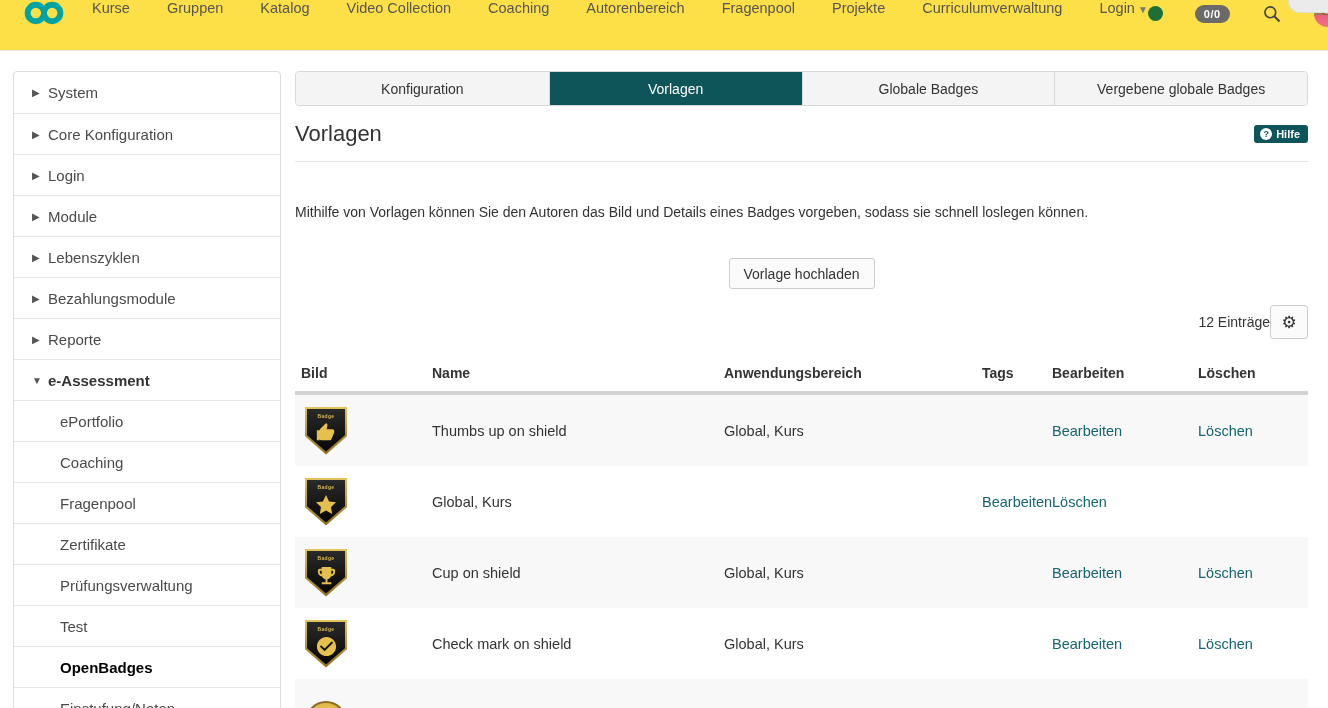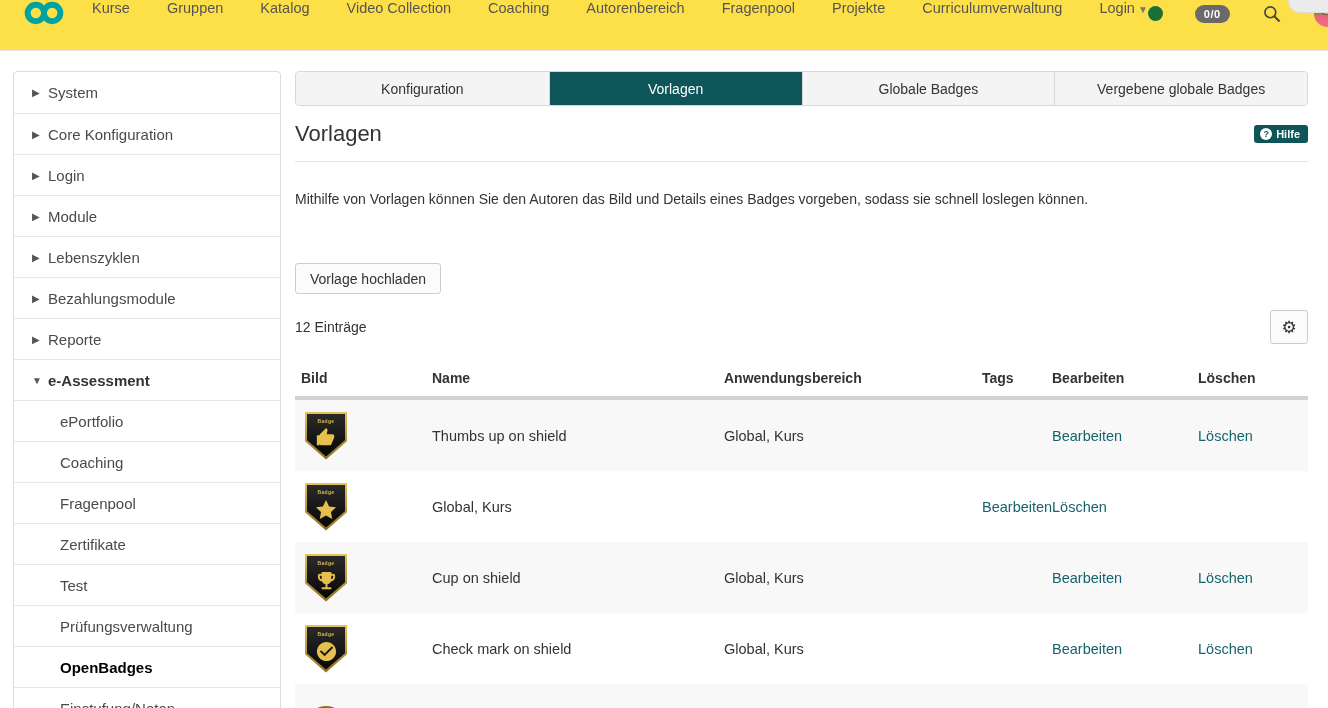--- a/index.html
+++ b/index.html
@@ -53,28 +53,28 @@
 
   .title-row { display:flex; align-items:center; justify-content:space-between;
                margin-top:15px; padding-bottom:14px; border-bottom:1px solid #e5e5e5; }
   .page-title { font-size:22px; font-weight:400; color:#333; }
   .help-badge { background:#0e5559; color:#fff; font-size:11px; font-weight:bold;
                 border-radius:3px; padding:3px 8px 3px 6px; display:flex; align-items:center;
                 gap:4px; cursor:pointer; }
   .help-badge .qmark { width:12px; height:12px; border-radius:50%; background:#fff; color:#0e5559;
                        font-size:9px; font-weight:bold; display:flex; align-items:center; justify-content:center; }
 
-  .desc { margin-top:29px; font-size:14px; color:#333; }
-
-  .btn-row { margin-top:56px; display:flex; justify-content:flex-start; }
+  .desc { margin-top:42px; font-size:14px; color:#333; }
+
+  .btn-row { margin-top:38px; display:flex; justify-content:center; }
   .upload-btn { background:#fbfbfb; border:1px solid #ccc; border-radius:3px; height:31px;
                 padding:0 14px; font-size:14px; color:#333; cursor:pointer;
                 font-family:"Liberation Sans",sans-serif; }
 
-  .entries-row { margin-top:16px; display:flex; align-items:center; justify-content:space-between; }
+  .entries-row { margin-top:16px; display:flex; align-items:center; justify-content:flex-end; }
   .entries-count { font-size:14px; color:#333; }
   .gear-btn { width:38px; height:34px; background:#fbfbfb; border:1px solid #ccc; border-radius:3px;
               font-size:17px; color:#333; cursor:pointer; display:flex; align-items:center; justify-content:center; }
 
   
   .table { margin-top:20px; }
   .tgrid { display:grid; grid-template-columns:131px 292px 258px 70px 146px 1fr; align-items:center; }
   .thead { font-weight:bold; font-size:14px; color:#333; padding:6px 4px 10px 4px; }
   .thead > div { padding-left:2px; }
   .head-bar { height:4px; background:#d2d2d2; }
@@ -176,24 +176,24 @@
     <div class="side-item child">
         <span>Coaching</span>
       </div>
     <div class="side-item child">
         <span>Fragenpool</span>
       </div>
     <div class="side-item child">
         <span>Zertifikate</span>
       </div>
     <div class="side-item child">
+        <span>Prüfungsverwaltung</span>
+      </div>
+    <div class="side-item child">
         <span>Test</span>
-      </div>
-    <div class="side-item child">
-        <span>Prüfungsverwaltung</span>
       </div>
     <div class="side-item child active">
         <span>OpenBadges</span>
       </div>
     <div class="side-item child">
         <span>Einstufung/Noten</span>
       </div>
   </div>
 
   <div class="main">

